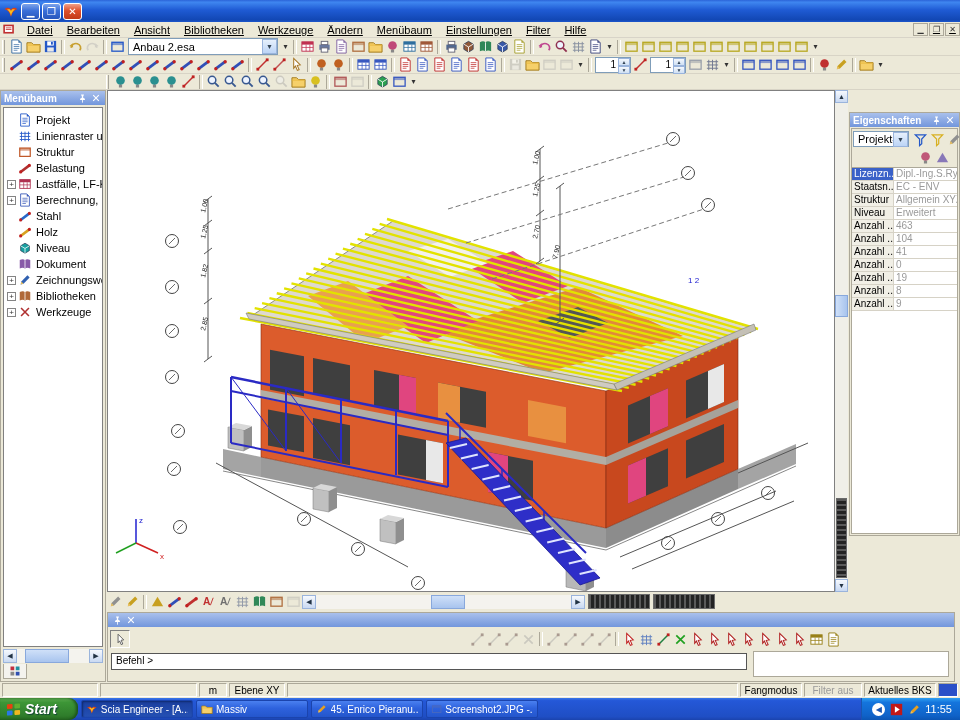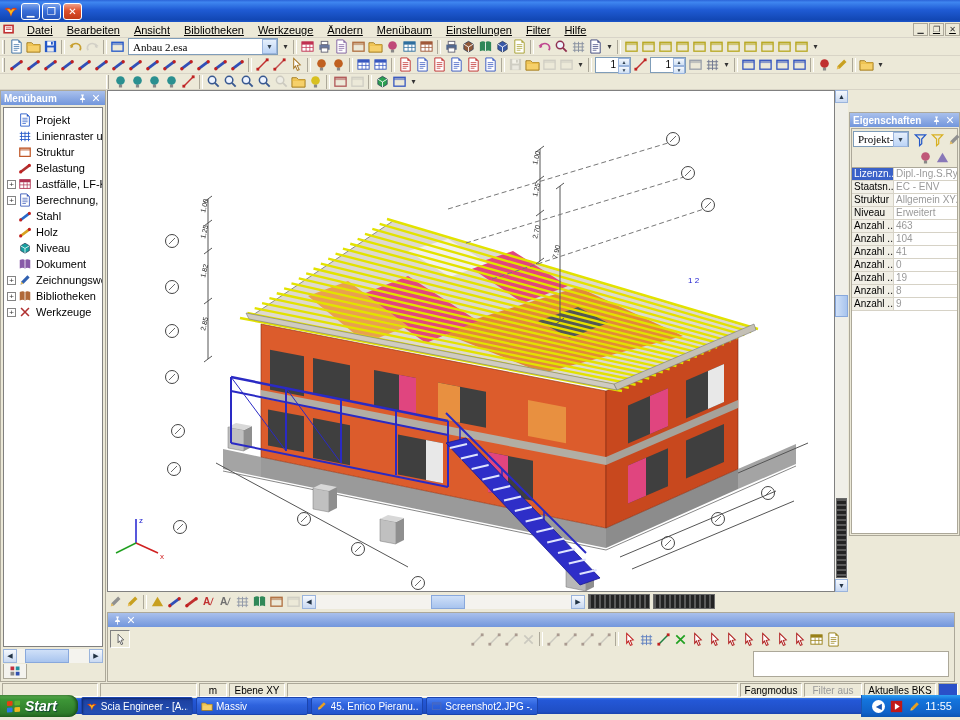--- a/index.html
+++ b/index.html
@@ -28,21 +28,21 @@
     border-bottom:1px solid #d8d4c6;}
   #tb1{top:38px;height:18px;}
   #tb2{top:56px;height:18px;}
   #tb3{top:74px;height:16px;}
   .i16{width:17px;height:16px;display:inline-flex;align-items:center;justify-content:center;flex:0 0 auto;}
   .i16.dis{opacity:.45;filter:grayscale(.8);}
   .sep{width:4px;height:14px;border-left:1px solid #aca899;border-right:1px solid #fff;margin:0 2px;flex:0 0 auto;}
   .grip{width:3px;height:14px;border-left:1px solid #fff;border-right:1px solid #a8a49a;margin:0 3px 0 2px;flex:0 0 auto;}
   .dd{width:11px;height:16px;font-size:8px;color:#333;display:inline-flex;align-items:center;justify-content:center;flex:0 0 auto;}
   .combo{height:17px;width:150px;background:#fff;border:1px solid #7f9db9;display:flex;align-items:center;flex:0 0 auto;}
-  .combo .cv{flex:1;padding:16px 4px;font-size:11px;white-space:nowrap;overflow:hidden;font-family:Liberation Serif, serif;}
+  .combo .cv{flex:1;padding:16px 4px;font-size:11px;white-space:nowrap;overflow:hidden;}
   .combo .cb{width:15px;height:15px;background:linear-gradient(180deg,#e6f0fc,#bcd4f6);border:1px solid #9ab4dc;
     font-size:7px;display:flex;align-items:center;justify-content:center;color:#345;}
   .spin{height:16px;width:36px;background:#fff;border:1px solid #7f9db9;display:flex;flex:0 0 auto;margin:0 1px;}
   .spin .sv{flex:1;text-align:right;padding:1px 2px;font-size:10px;}
   .spin .sbs{width:12px;display:flex;flex-direction:column;}
   .spin .sb{flex:1;background:linear-gradient(180deg,#f4f7fc,#cfe0f4);border:1px solid #9ab4dc;font-size:5px;
     display:flex;align-items:center;justify-content:center;color:#345;}
   
   .panel{position:absolute;background:#ece9d8;border:1px solid #aca899;}
   .phead{height:14px;background:linear-gradient(180deg,#a9c0ec,#7296dc);color:#fff;font-size:10px;
@@ -102,21 +102,21 @@
   #cmdinput{position:absolute;left:3px;top:40px;width:636px;height:17px;background:#fff;border:1px solid #555;
     font-size:10px;padding:1px 4px;white-space:nowrap;}
   #cmdside{position:absolute;left:645px;top:38px;width:196px;height:26px;background:#fff;border:1px solid #aca899;}
   
   #status{position:absolute;left:0;top:682px;width:960px;height:16px;background:#ece9d8;display:flex;
     align-items:stretch;padding:1px 2px;gap:2px;}
   .scell{border:1px solid;border-color:#aca899 #fff #fff #aca899;padding:0 4px;font-size:10px;
     display:flex;align-items:center;justify-content:center;white-space:nowrap;overflow:hidden;}
   .scell.gray{color:#9a9a9a;}
   
-  #taskbar{position:absolute;left:0;top:698px;width:960px;height:16px;
+  #taskbar{position:absolute;left:0;top:698px;width:960px;height:22px;
     background:linear-gradient(180deg,#3a77e8 0%,#2458d8 12%,#1f4ec4 85%,#1a43ae 100%);display:flex;align-items:center;justify-content:center;}
   #startbtn{height:22px;width:78px;border-radius:0 9px 9px 0;
     background:linear-gradient(180deg,#5fae52 0%,#3d9637 20%,#2f7d2b 80%,#266a22 100%);
     display:flex;align-items:center;color:#fff;font-weight:bold;font-style:italic;font-size:14px;
     padding-left:6px;gap:4px;text-shadow:1px 1px 1px #143;box-shadow:inset -2px 0 3px #1c4f1c;}
   .task{height:18px;width:112px;margin-left:3px;border-radius:2px;
     background:linear-gradient(180deg,#4a80f0,#2e62dd 45%,#2456cc);border:1px solid #1b44ad;
     color:#fff;font-size:10px;display:flex;align-items:center;gap:3px;padding:0 4px;overflow:hidden;}
   .task.active{background:linear-gradient(180deg,#1c3f9e,#2450b4);box-shadow:inset 1px 1px 2px #102a6e;}
   .task .tl{white-space:nowrap;overflow:hidden;}
@@ -1415,20 +1415,21 @@
             <use href="#s-table"></use>
           </svg>
         </span>
         <span class="i16" style="color: rgb(152, 128, 24);">
           <svg viewBox="0 0 16 16" width="15" height="15">
             <use href="#s-doc"></use>
           </svg>
         </span>
       </span>
   </div>
+  <div id="cmdinput">Befehl &gt;</div>
   <div id="cmdside"></div>
 </div>
 
 <div id="status">
   <span class="scell" style="width:96px"></span>
   <span class="scell" style="width:97px"></span>
   <span class="scell" style="width:28px">m</span>
   <span class="scell" style="width:56px">Ebene XY</span>
   <span class="scell" style="flex:1"></span>
   <span class="scell" style="width:62px">Fangmodus</span>

